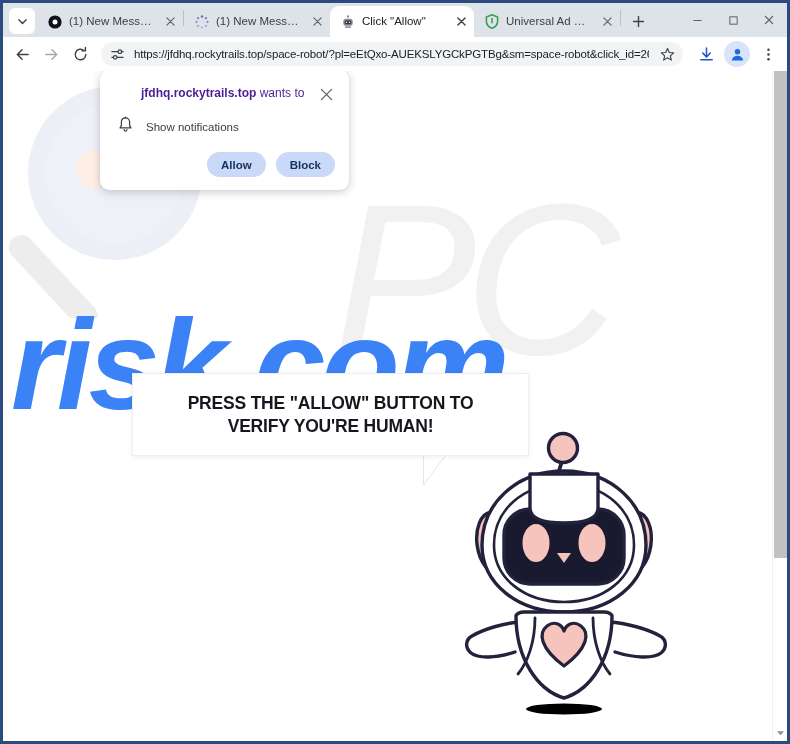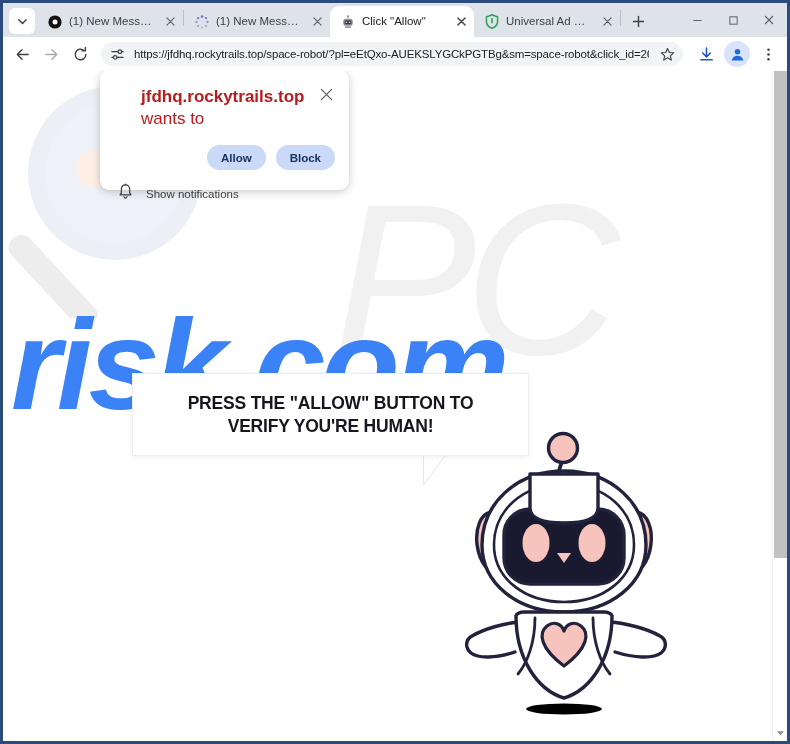--- a/index.html
+++ b/index.html
@@ -178,21 +178,21 @@
     background: #fff;
     border-radius: 9px;
     box-shadow: 0 2px 10px rgba(0,0,0,.20), 0 0 1px rgba(0,0,0,.14);
     z-index: 20;
     padding: 16px 14px 0 18px;
   }
   #perm-header {
     display: flex; align-items: flex-start; justify-content: space-between;
   }
   #perm-title {
-    font-size: 17px; color: #b91c1c; line-height: 1.3;
+    font-size: 12px; color: #4c1d95; line-height: 1.3;
     max-width: 190px;
     padding-left: 23px;
   }
   #perm-title b { font-weight: 700; }
   #perm-close {
     width: 18px; height: 18px; flex: 0 0 18px; cursor: pointer;
     display: flex; align-items: center; justify-content: center;
     margin-top: -1px;
   }
   #perm-row {
@@ -485,31 +485,31 @@
     <div id="perm-dialog">
       <div id="perm-header">
         <div id="perm-title"><b>jfdhq.rockytrails.top</b><span> wants to</span></div>
         <div id="perm-close">
           <svg width="13" height="13" viewBox="0 0 14 14">
             <path d="M1.5 1.5 L12.5 12.5 M12.5 1.5 L1.5 12.5" stroke="#5f6368" stroke-width="1.4" stroke-linecap="round"></path>
           </svg>
         </div>
       </div>
 
-      <div id="perm-actions">
-        <button class="perm-btn">Allow</button>
-        <button class="perm-btn">Block</button>
-      </div>
-
       <div id="perm-row">
         <span>
           <svg width="15" height="17" viewBox="0 0 16 18">
             <path d="M8 2 C5.4 2 3.6 3.9 3.6 6.4 V10.2 L2.2 12.6 H13.8 L12.4 10.2 V6.4 C12.4 3.9 10.6 2 8 2 Z" fill="none" stroke="#3c4043" stroke-width="1.3" stroke-linejoin="round"></path>
             <path d="M8 1 V2" stroke="#3c4043" stroke-width="1.3" stroke-linecap="round"></path>
             <path d="M6.4 14.4 C6.7 15.5 7.3 16 8 16 C8.7 16 9.3 15.5 9.6 14.4" fill="none" stroke="#3c4043" stroke-width="1.3" stroke-linecap="round"></path>
           </svg>
         </span>
         <span id="perm-row-label">Show notifications</span>
       </div>
+
+      <div id="perm-actions">
+        <button class="perm-btn">Allow</button>
+        <button class="perm-btn">Block</button>
+      </div>
     </div>
 
   </div>
 </div>
 
 </body></html>

